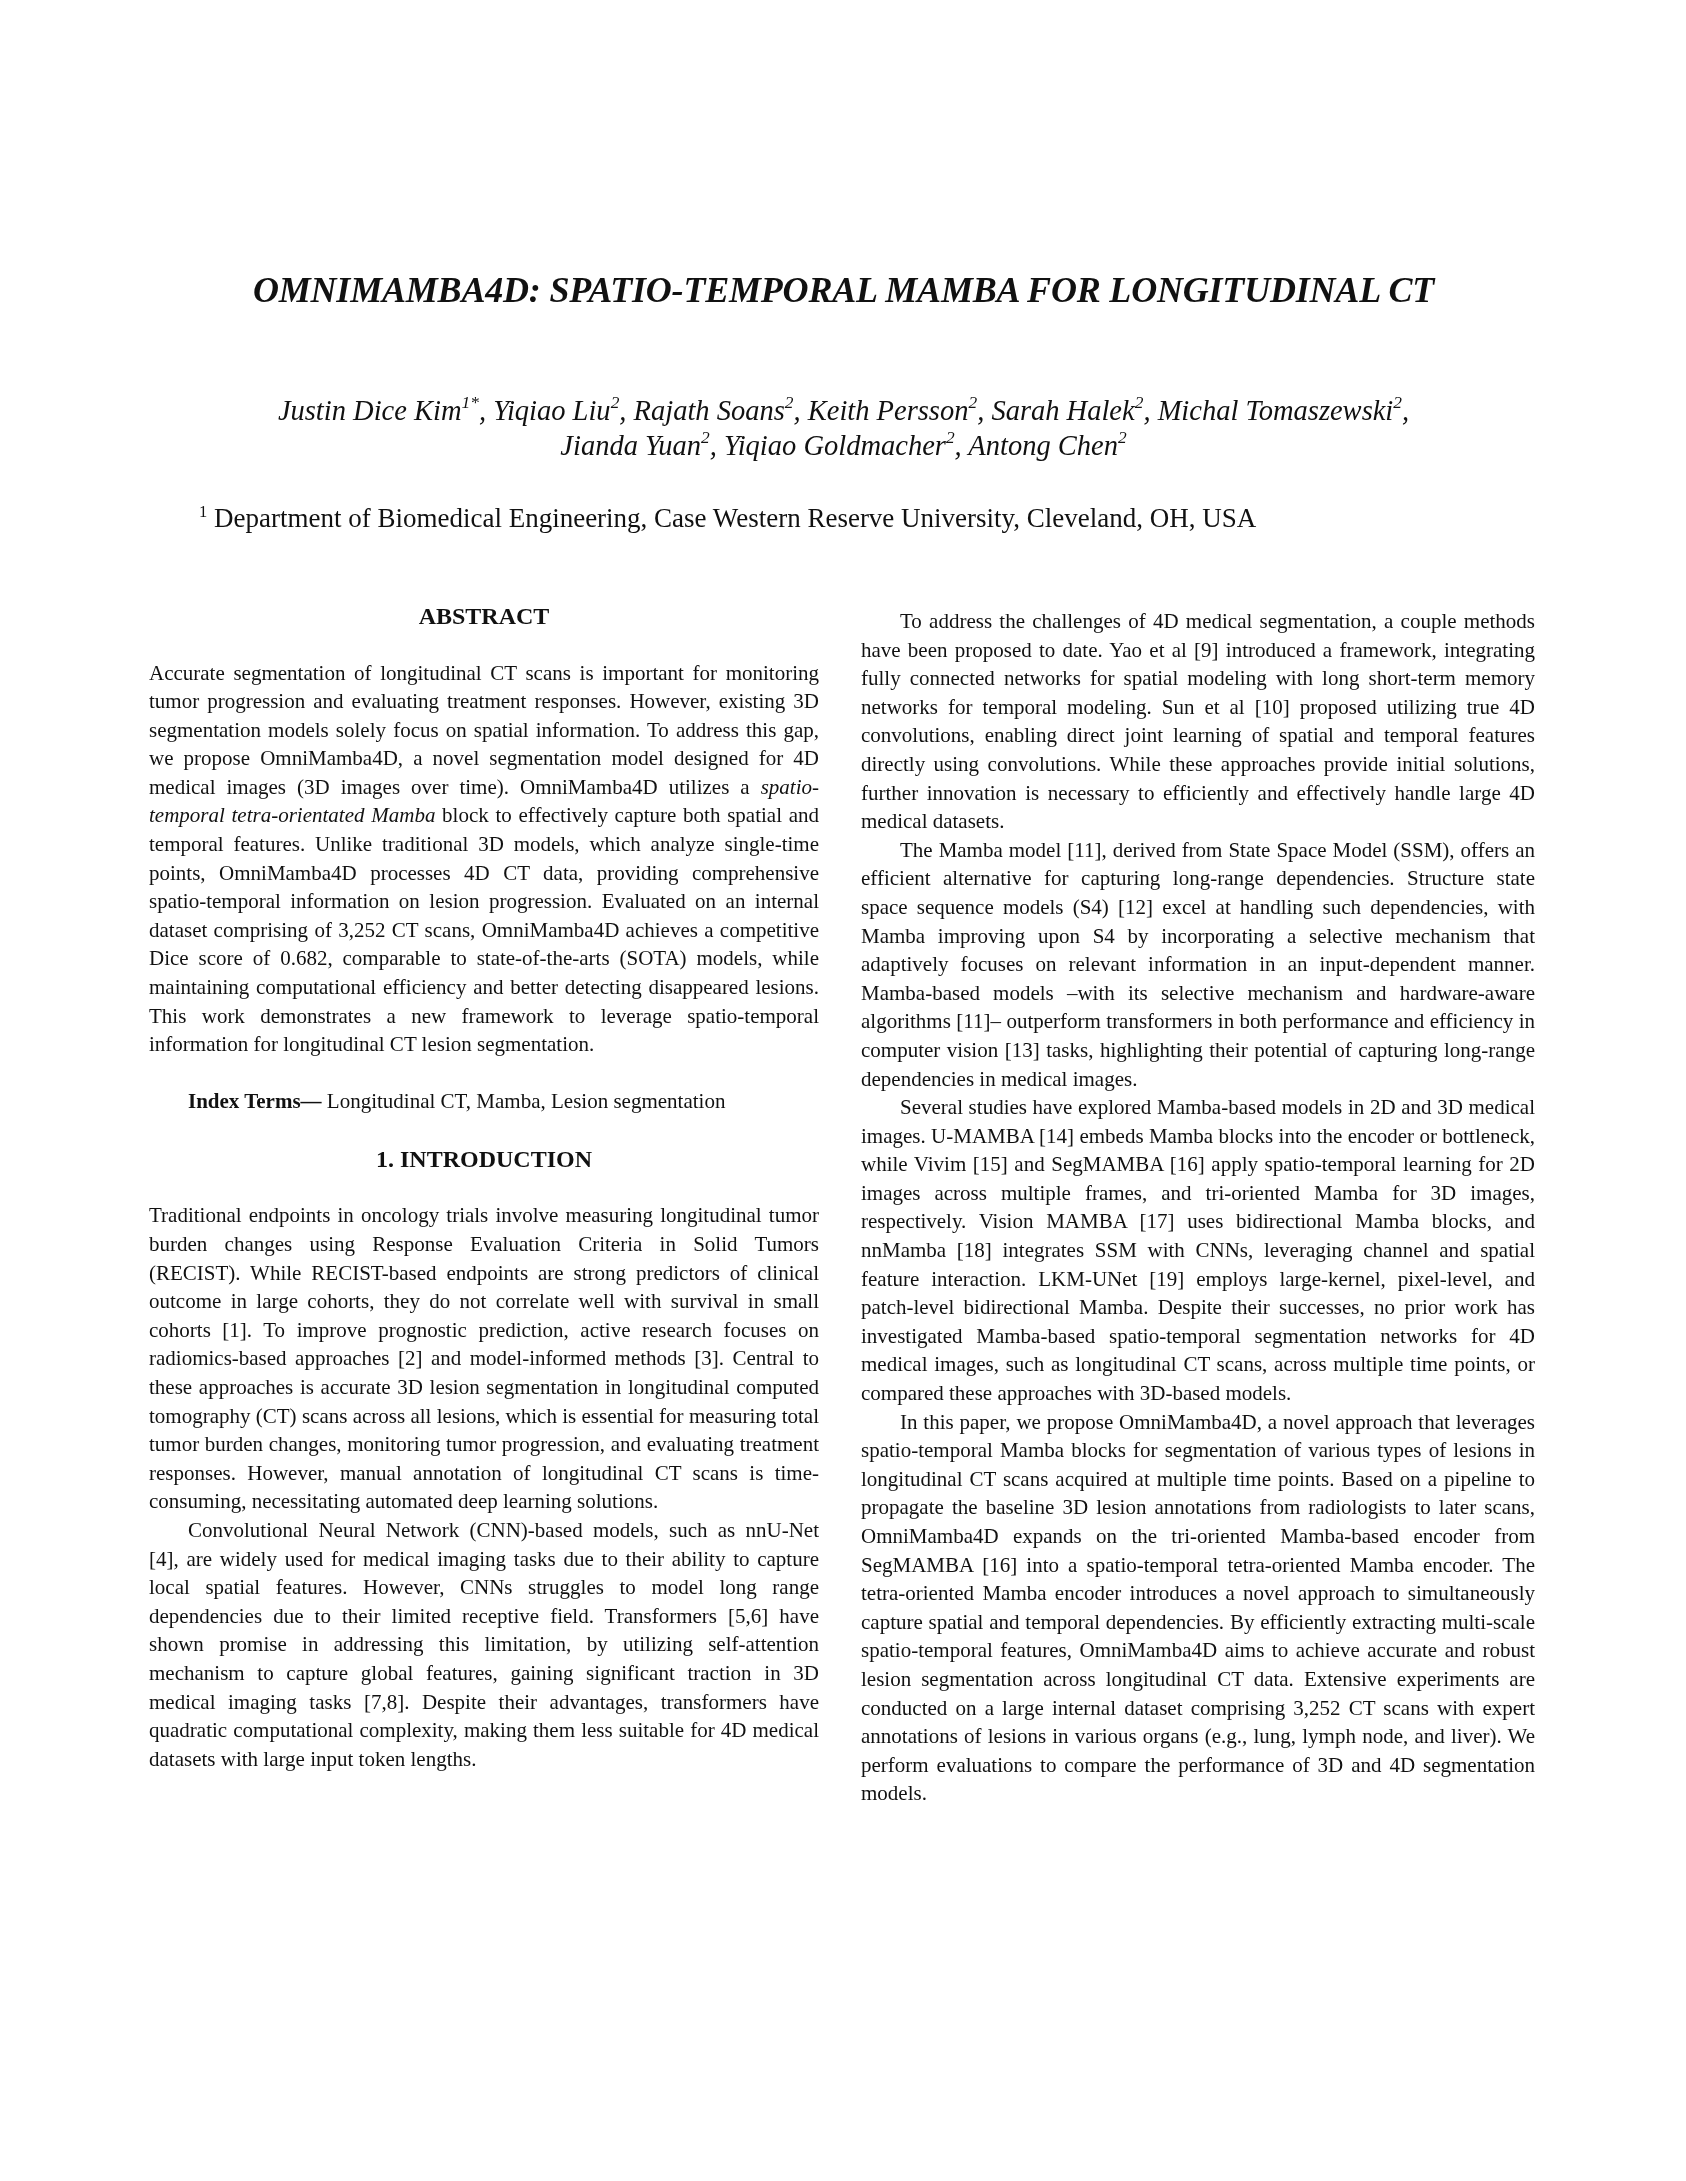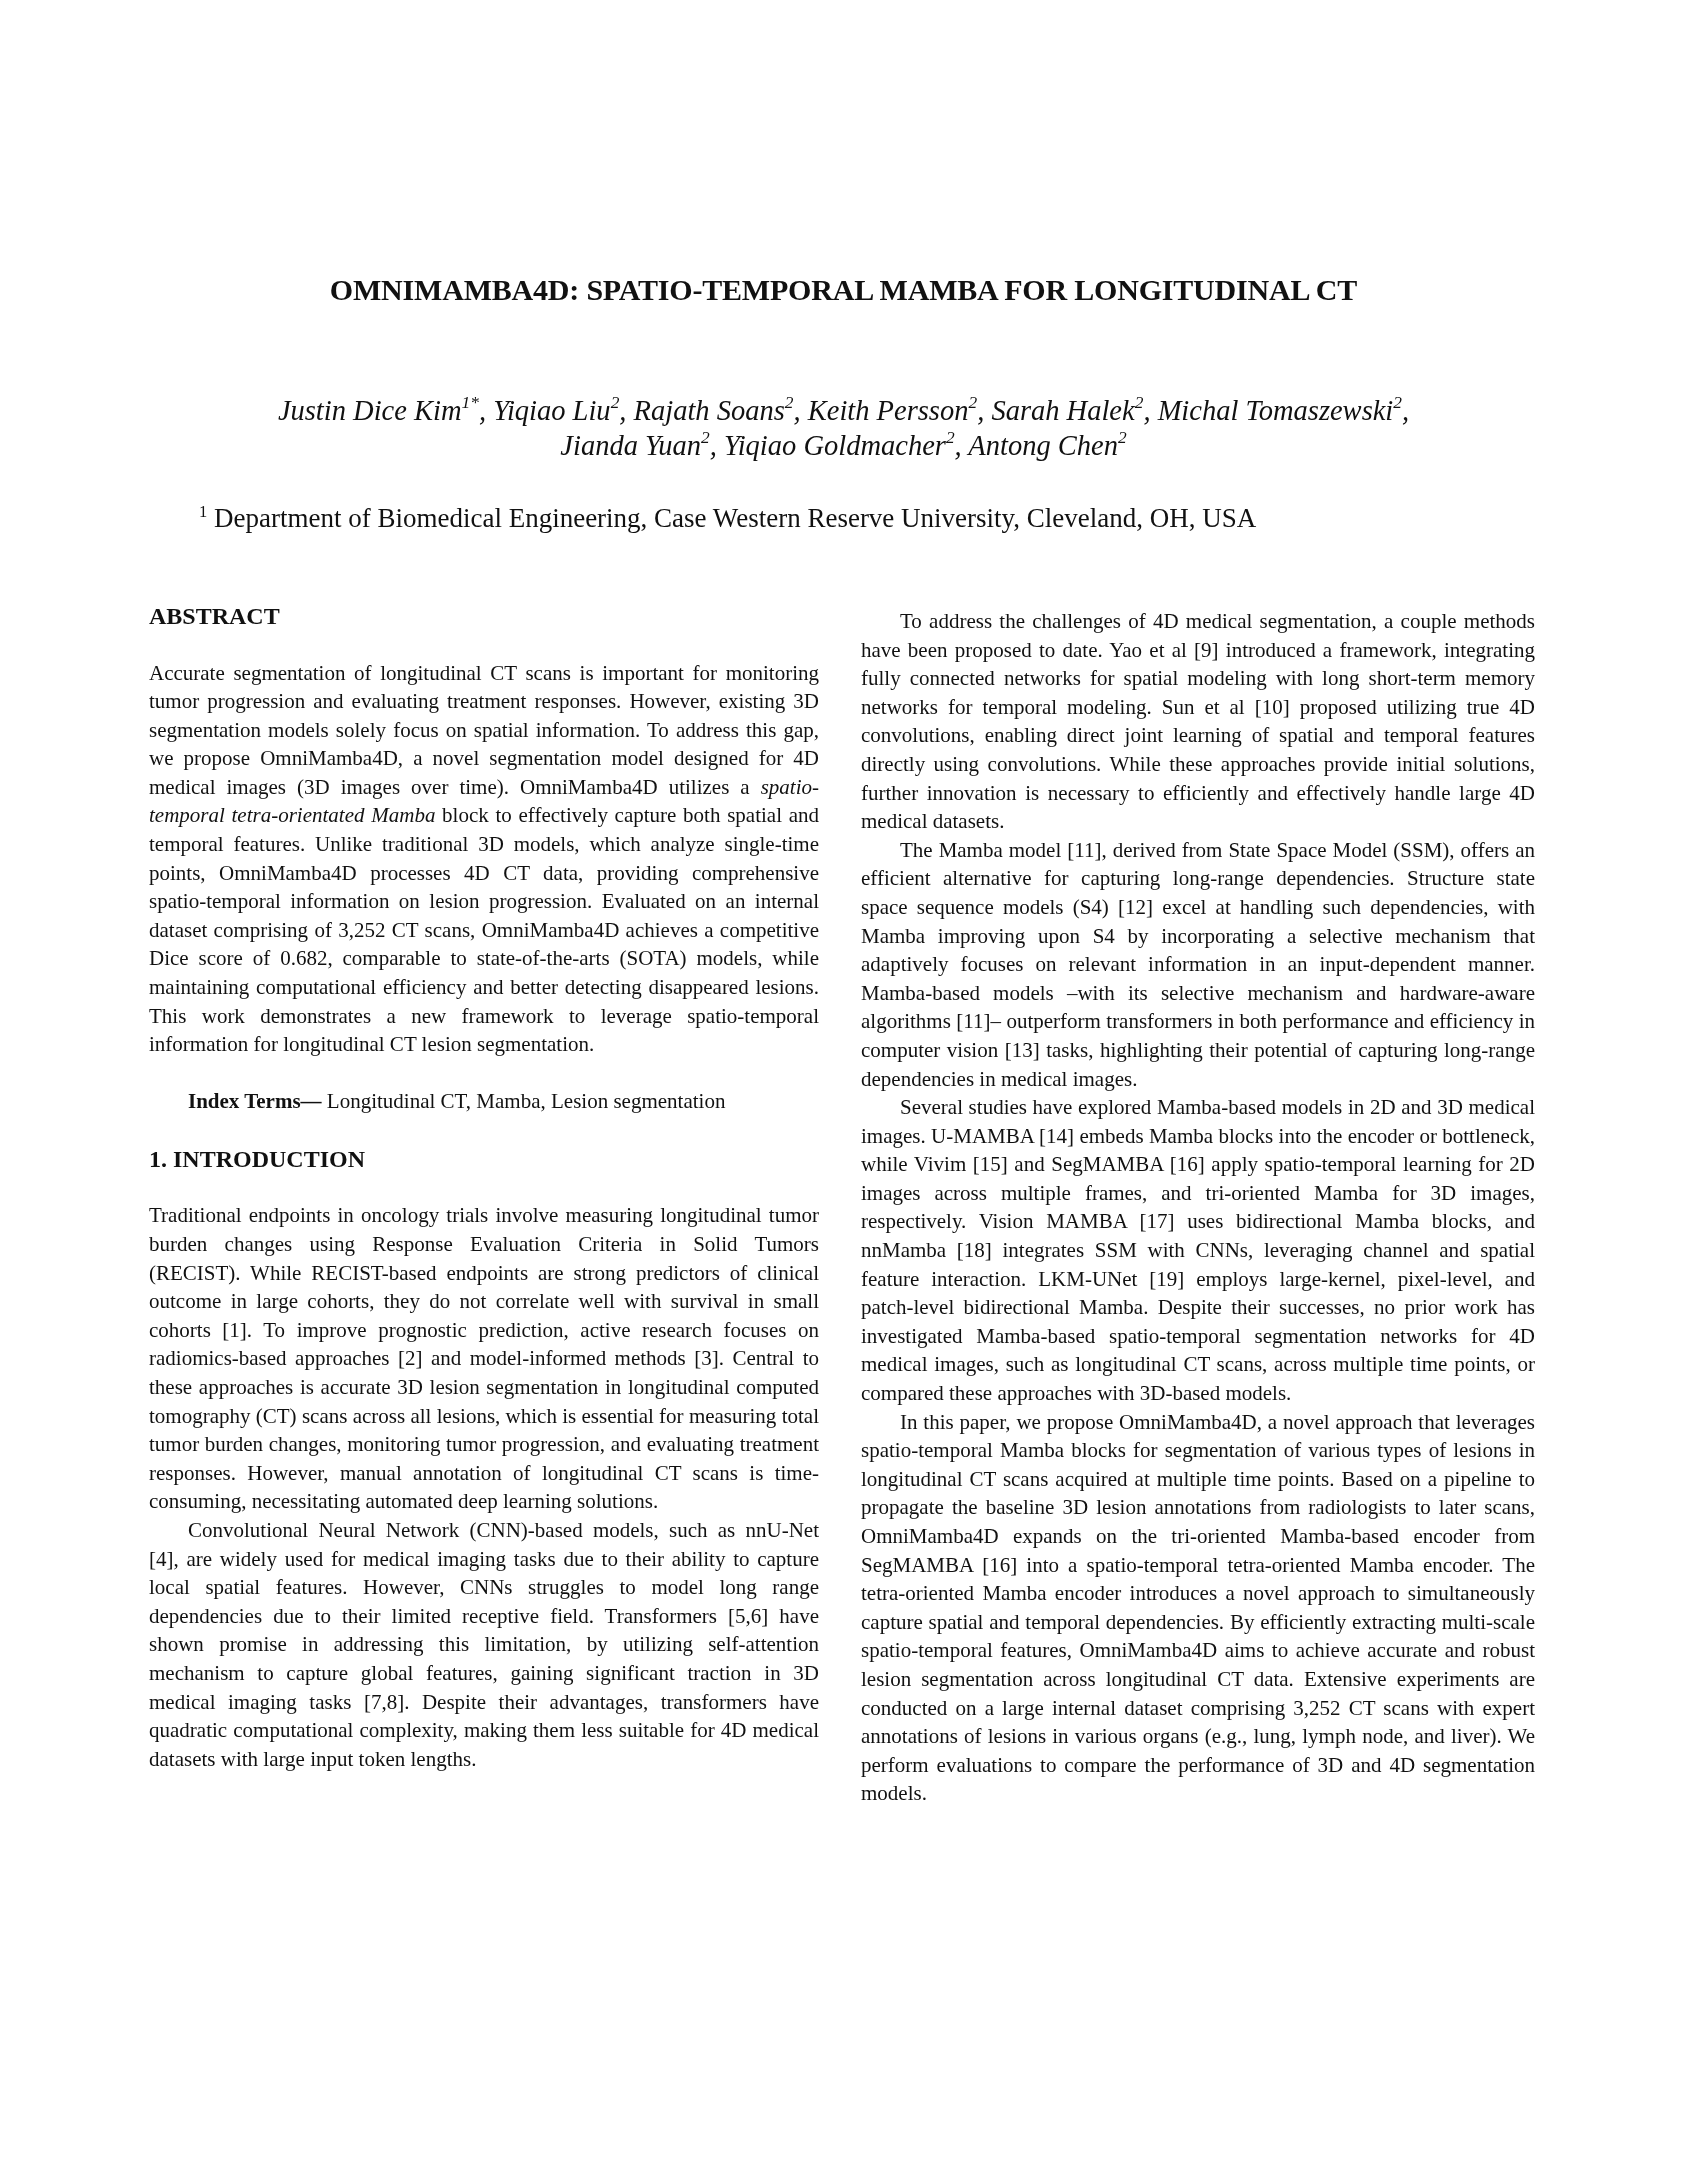--- a/index.html
+++ b/index.html
@@ -2,42 +2,43 @@
 <html style="font-size:14.7px"><head>
 <meta charset="utf-8">
 <style>
   html, body { margin: 0; padding: 0; background: #ffffff; }
   body {
     width: 1686px; height: 2182px; position: relative; overflow: hidden;
     font-family: "Liberation Serif", "DejaVu Serif", serif; color: #111111;
   }
   .title {
     position: absolute; left: 138px; top: 268px; width: 1411px;
-    text-align: center; font-weight: bold; font-size: 30px; line-height: 44px;
+    text-align: center; font-weight: bold; font-size: 36px; line-height: 44px;
     letter-spacing: -0.2px;
+    font-style: italic;
   }
   .authors {
     position: absolute; left: 138px; top: 393px; width: 1411px;
     text-align: center; font-style: italic; font-size: 28.5px; line-height: 35px;
   }
   .authors sup { font-size: 17.4px; line-height: 0; position: relative; top: -1.8px; }
   .affils {
     position: absolute; left: 138px; top: 502px; width: 1411px;
     text-align: left; font-size: 27px; line-height: 33px;
   }
   .affils sup { font-size: 16.5px; line-height: 0; }
   .affil-1 { padding-left: 61px; }
   .col {
     position: absolute; top: 0; font-size: 21px; line-height: 28.6px;
     text-align: justify;
   }
   .col-left { left: 149px; width: 670px; top: 602px; }
   .col-right { left: 861px; width: 674px; top: 607px; }
   .section-heading {
-    font-weight: bold; font-size: 24px; line-height: 29px;
+    text-align: center; font-weight: bold; font-size: 24px; line-height: 29px;
     margin: 0;
   }
   .abstract-heading { margin-bottom: 27.5px; }
   p { margin: 0; }
   .indent { text-indent: 39px; }
   .index-terms { margin-top: 28.5px; }
   .index-terms .it-label { font-weight: bold; }
   .intro-heading { margin-top: 29px; margin-bottom: 27.5px; }
   em { font-style: italic; }
 </style>

